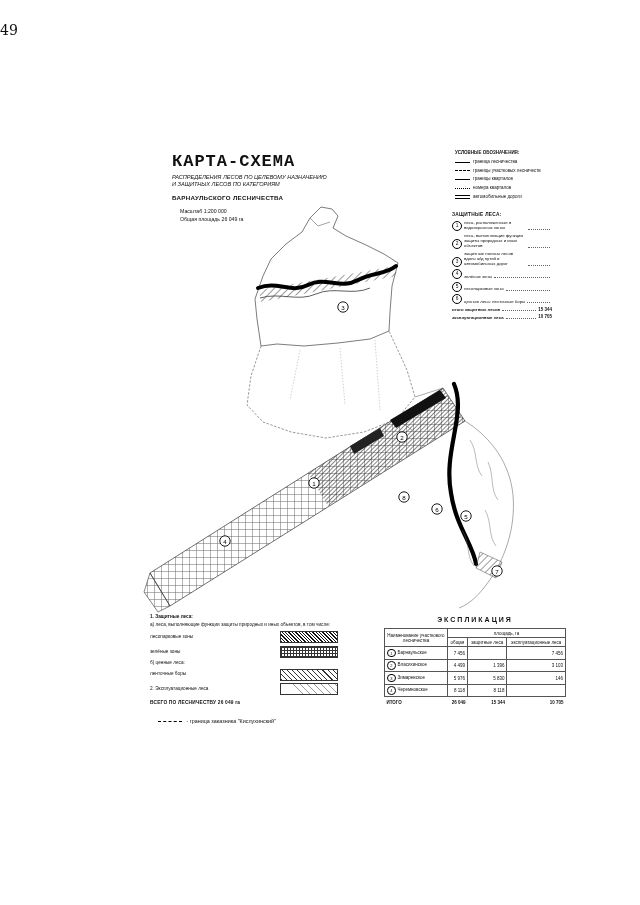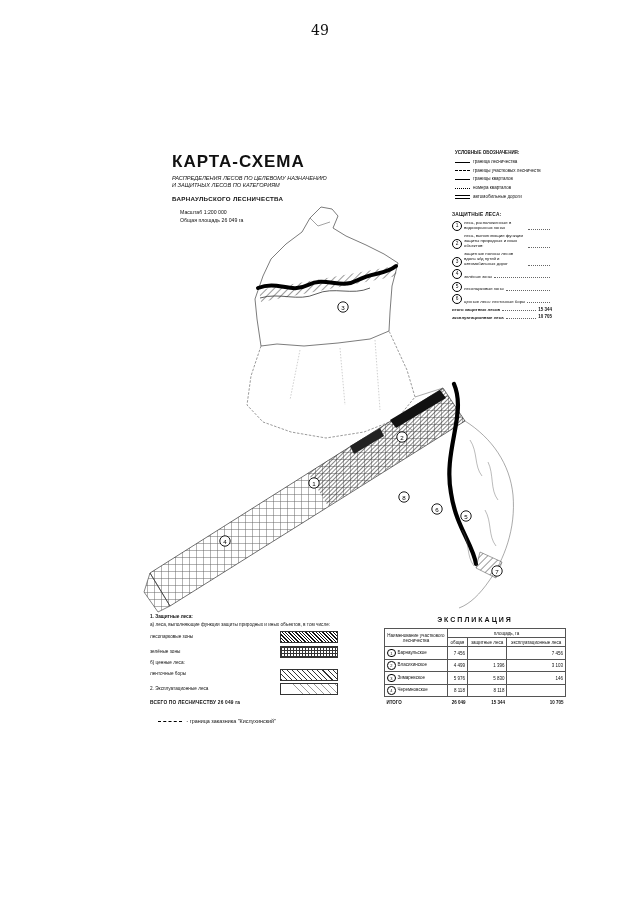--- a/index.html
+++ b/index.html
@@ -1,22 +1,22 @@
 <!DOCTYPE html>
 <html><head>
 <meta charset="utf-8">
 <style>
   html,body{margin:0;padding:0;background:#fff;}
   .page{position:relative;width:640px;height:905px;background:#fff;color:#111;
         font-family:"Liberation Sans",sans-serif;overflow:hidden;}
-  .page-num{position:absolute;top:22px;left:0;width:100%;text-align:center;
+  .page-num{position:absolute;top:22px;left:0;width:100%;
         font-family:"DejaVu Serif",serif;font-size:14px;}
   
   .hdr{position:absolute;left:172px;top:152px;width:180px;}
-  .hdr-title{font-family:Liberation Sans, sans-serif;font-weight:bold;font-size:17px;letter-spacing:1px;}
+  .hdr-title{font-family:Liberation Mono, monospace;font-weight:bold;font-size:17px;letter-spacing:1px;}
   .hdr-sub{font-size:5.6px;font-style:italic;margin-top:3px;line-height:1.3;}
   .hdr-forestry{font-size:6.2px;font-weight:bold;margin-top:5px;letter-spacing:.3px;}
   .hdr-scale{font-size:5.2px;margin-top:7px;margin-left:8px;}
   .hdr-area{font-size:5.2px;margin-top:2px;margin-left:8px;}
   
   .symlegend{position:absolute;left:455px;top:150px;width:96px;font-size:4.5px;line-height:1.5;}
   .sl-title{font-weight:bold;font-size:4.5px;margin-bottom:2px;}
   .sl-row{display:flex;align-items:center;margin-top:2px;}
   .sym{display:inline-block;width:15px;height:0;border-top:1px solid #000;margin-right:3px;flex:none;}
   .sym.thick{border-top-width:1.6px;}

